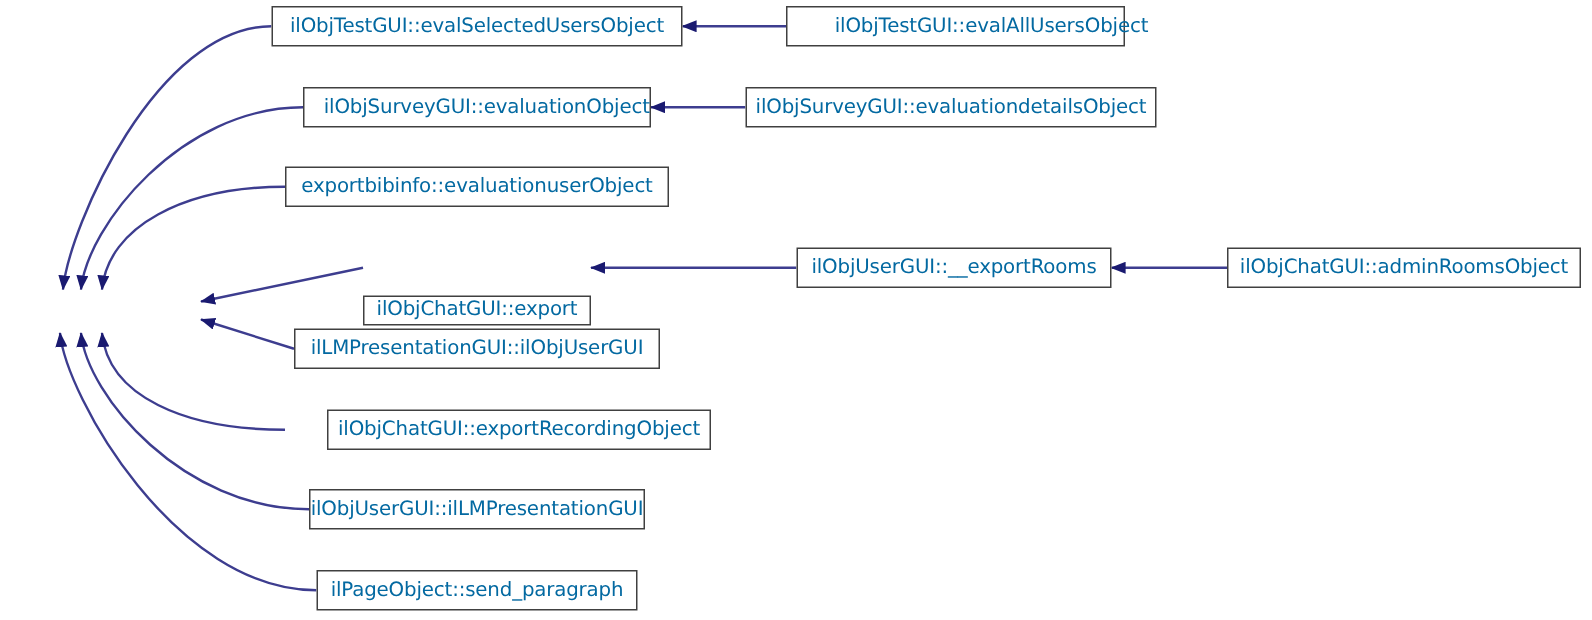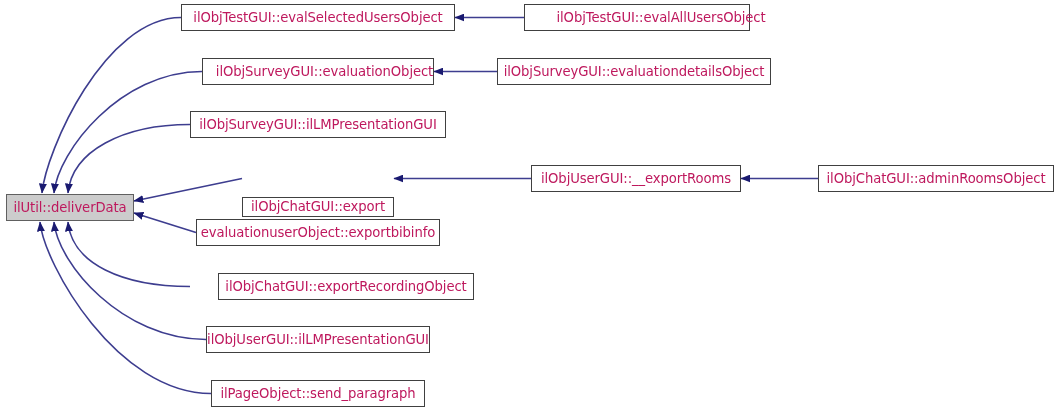--- a/index.html
+++ b/index.html
@@ -4,21 +4,21 @@
 <title>Call Graph</title>
 <style>
   html,body{margin:0;padding:0;background:#ffffff;}
   body{width:1061px;height:413px;overflow:hidden;
        font-family:"DejaVu Sans","Liberation Sans",sans-serif;}
   #graph{position:relative;width:1061px;height:413px;}
   svg#edges{position:absolute;left:0;top:0;width:1061px;height:413px;}
   .node{position:absolute;box-sizing:border-box;
         display:flex;align-items:center;justify-content:center;
         background:#ffffff;border:1px solid #404040;
-        font-size:13.2px;color:#be185d;white-space:nowrap;
+        font-size:13.2px;color:#0369a1;white-space:nowrap;
         letter-spacing:-0.1px;}
   .node.root{background:#cccccc;border:1px solid #606060;}
   .node .lbl{display:block;line-height:1;padding:0 2px;}
 </style>
 </head>
 <body>
 
 <div id="graph">
 
   <svg id="edges" viewBox="0 0 1061 413" xmlns="http://www.w3.org/2000/svg">
@@ -36,39 +36,36 @@
         <path d="M 190 286.5 C 122.89999999999999 286.5, 72 264, 68 222" marker-end="url(#ah)"></path>
         <path d="M 206 339.5 C 122.39999999999999 339.5, 58 264, 54 222" marker-end="url(#ah)"></path>
         <path d="M 211 393.5 C 116.94999999999999 393.5, 44 264, 40 222" marker-end="url(#ah)"></path>
         <path d="M 524 17.5 L 455 17.5" marker-end="url(#ah)"></path>
         <path d="M 497 71.5 L 434 71.5" marker-end="url(#ah)"></path>
         <path d="M 531 178.5 L 394 178.5" marker-end="url(#ah)"></path>
         <path d="M 818 178.5 L 741 178.5" marker-end="url(#ah)"></path>
       </g>
   </svg>
 
-  <div class="node root" style="left: 6px; top: 194px; width: 128px; height: 27px;">
-    <span class="lbl">ilUtil::deliverData</span>
-  </div>
 
   <div id="node-host">
       <div class="node" style="left: 181px; top: 4px; width: 274px; height: 27px;">
         <span class="lbl">ilObjTestGUI::evalSelectedUsersObject</span>
       </div>
       <div class="node" style="left: 202px; top: 58px; width: 232px; height: 27px; padding-left: 13px;">
         <span class="lbl">ilObjSurveyGUI::evaluationObject</span>
       </div>
       <div class="node" style="left: 190px; top: 111px; width: 256px; height: 27px;">
-        <span class="lbl">ilObjSurveyGUI::ilLMPresentationGUI</span>
+        <span class="lbl">exportbibinfo::evaluationuserObject</span>
       </div>
       <div class="node" style="left: 242px; top: 165px; width: 152px; height: 20px; margin-top: 32px;">
         <span class="lbl">ilObjChatGUI::export</span>
       </div>
       <div class="node" style="left: 196px; top: 219px; width: 244px; height: 27px;">
-        <span class="lbl">evaluationuserObject::exportbibinfo</span>
+        <span class="lbl">ilLMPresentationGUI::ilObjUserGUI</span>
       </div>
       <div class="node" style="left: 190px; top: 273px; width: 256px; height: 27px; margin-left: 28px;">
         <span class="lbl">ilObjChatGUI::exportRecordingObject</span>
       </div>
       <div class="node" style="left: 206px; top: 326px; width: 224px; height: 27px;">
         <span class="lbl">ilObjUserGUI::ilLMPresentationGUI</span>
       </div>
       <div class="node" style="left: 211px; top: 380px; width: 214px; height: 27px;">
         <span class="lbl">ilPageObject::send_paragraph</span>
       </div>

